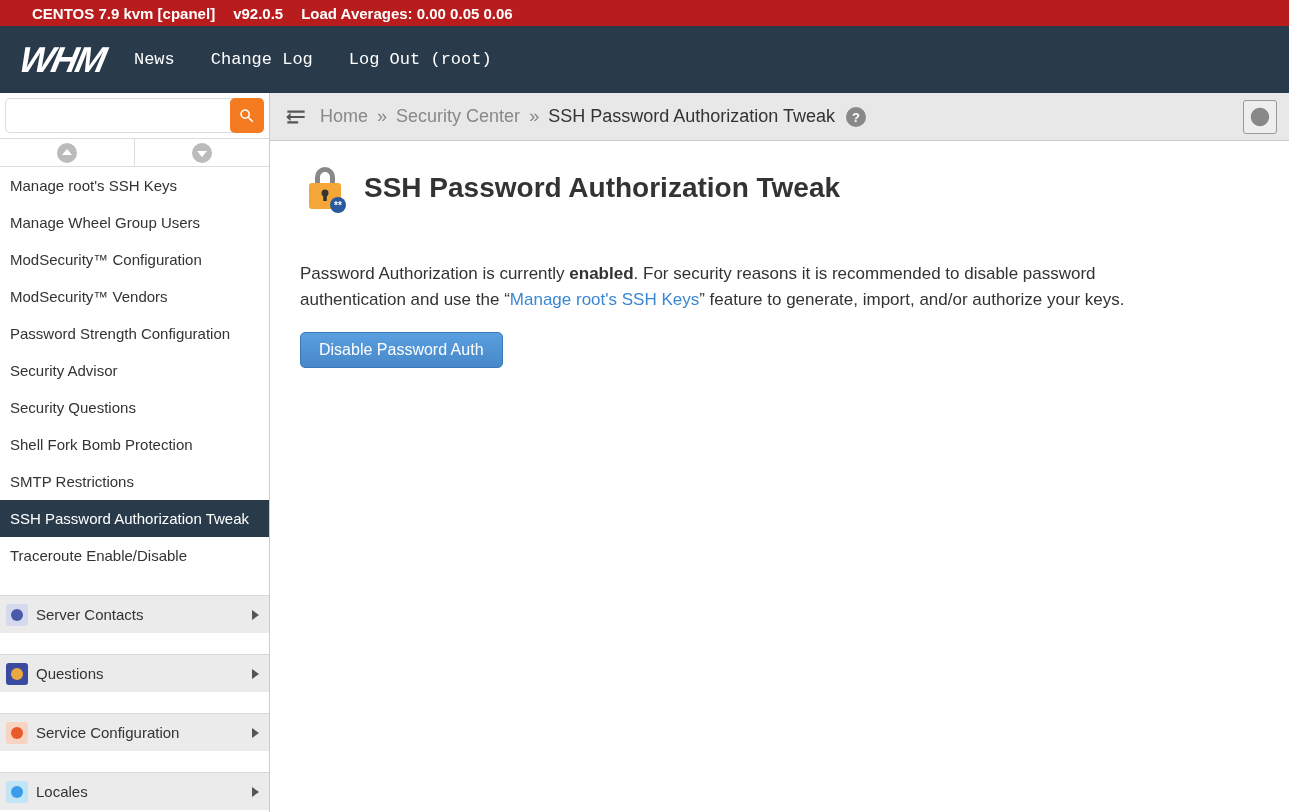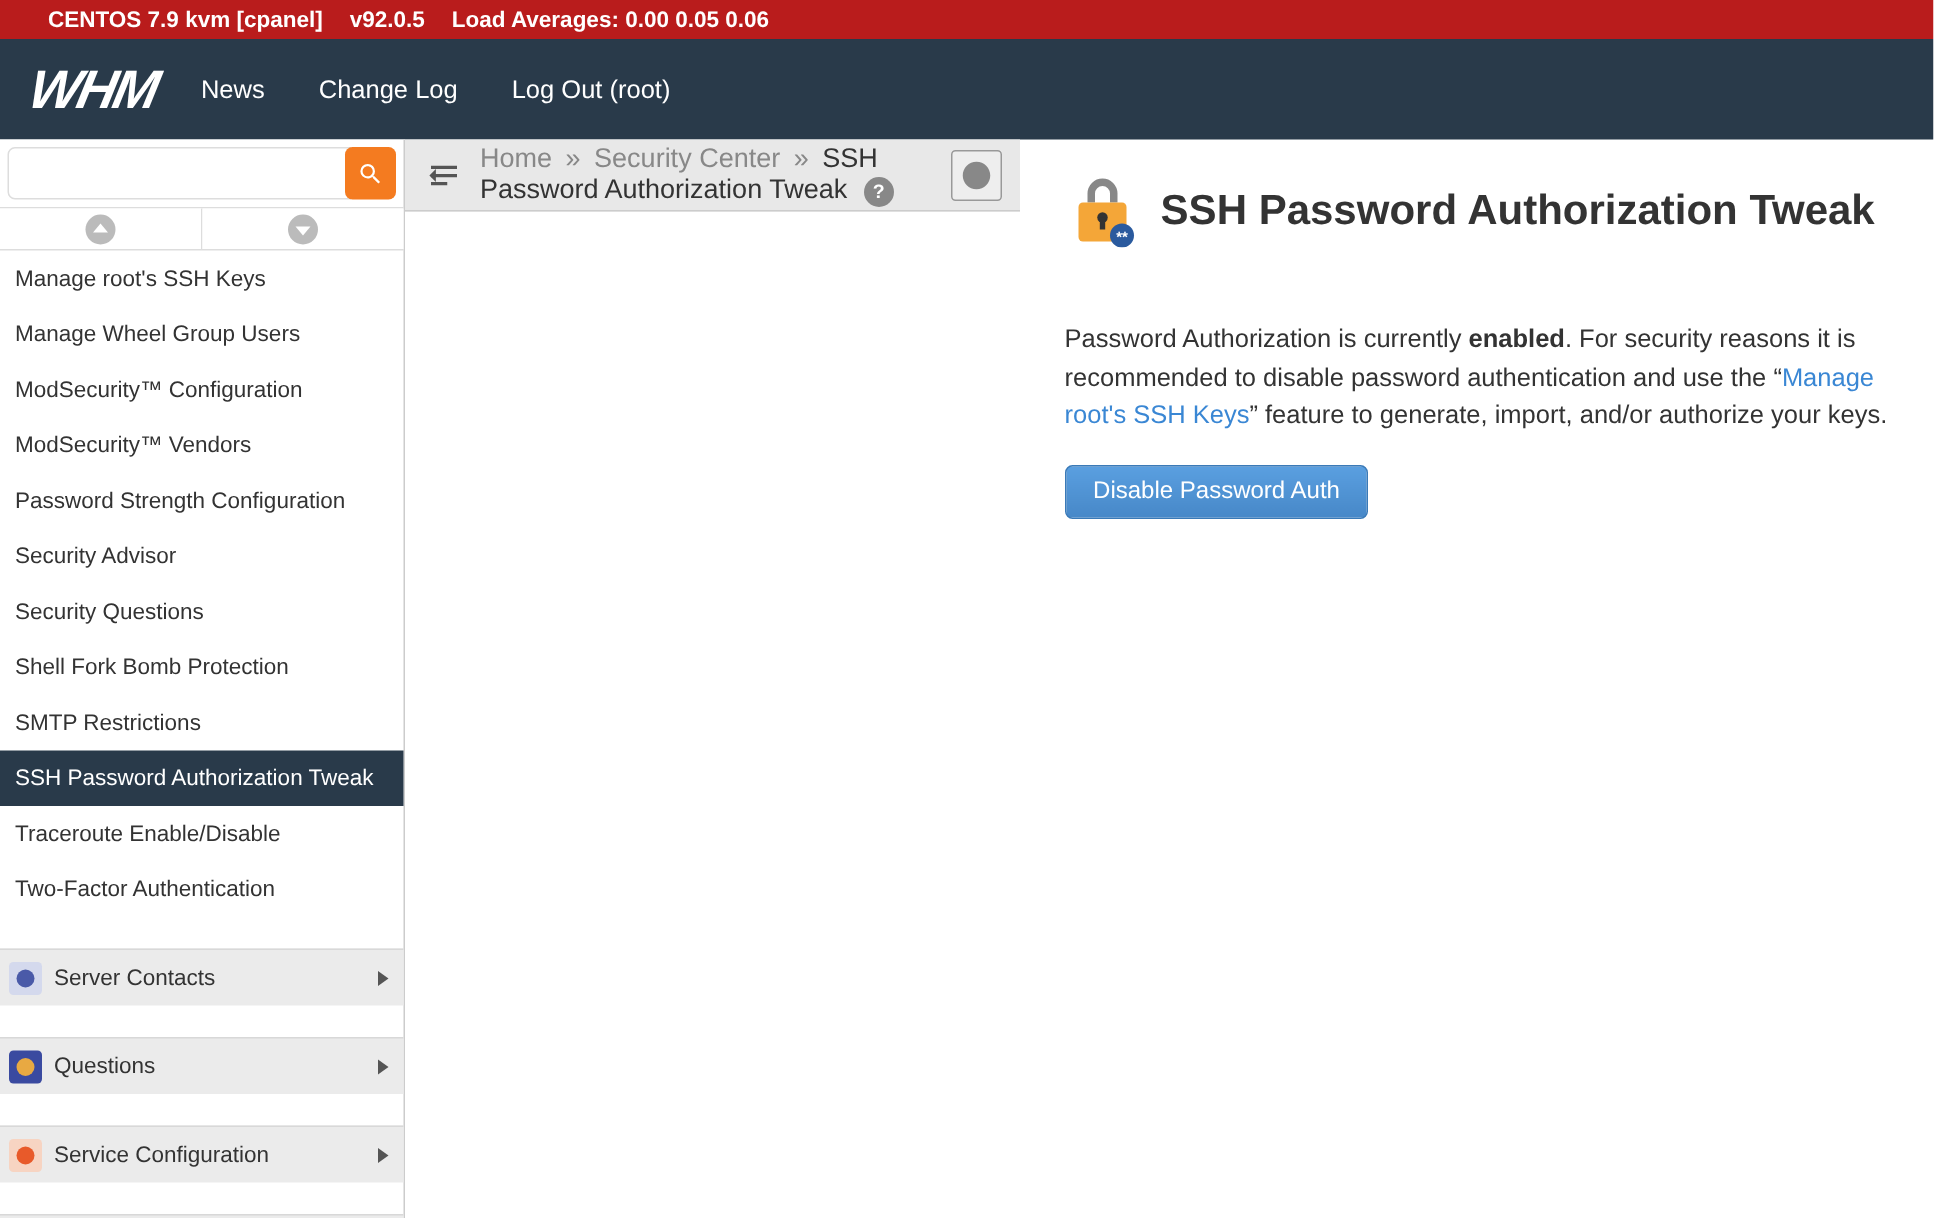--- a/index.html
+++ b/index.html
@@ -4,21 +4,21 @@
 <style>
 * { margin: 0; padding: 0; box-sizing: border-box; }
 body { font-family: -apple-system, BlinkMacSystemFont, "Segoe UI", Helvetica, Arial, sans-serif; font-size: 14px; color: #333; background: #fff; width: 1289px; height: 812px; overflow: hidden; }
 
 
 .top-bar { background: #b91c1c; color: #fff; height: 26px; display: flex; justify-content: flex-start; align-items: center; padding: 0 14px; font-size: 15px; font-weight: 600; }
 .top-bar span { margin-left: 18px; }
 
 .nav-bar { background: #293a4a; color: #fff; height: 67px; display: flex; align-items: center; padding-left: 20px; }
 .logo { font-style: italic; font-weight: 900; font-size: 36px; letter-spacing: -2px; font-family: Arial, sans-serif; transform: skewX(-12deg); margin-right: 30px; }
-.nav-link { color: #fff; font-size: 17px; margin-right: 36px; cursor: pointer; font-weight: 500; }
+.nav-link { color: #fff; font-size: 17px; margin-right: 36px; cursor: pointer; font-weight: 500; font-family: Liberation Mono, monospace; }
 
 
 .layout { display: flex; height: calc(100% - 93px); }
 
 
 .sidebar { width: 270px; border-right: 1px solid #ccc; display: flex; flex-direction: column; background: #fff; }
 .search-wrap { padding: 5px; border-bottom: 1px solid #ddd; display: flex; }
 .search-input { flex: 1; height: 35px; border: 1px solid #ddd; border-radius: 5px 0 0 5px; padding: 0 8px; font-size: 14px; outline: none; }
 .search-btn { width: 34px; height: 35px; background: #f47b20; border: none; border-radius: 5px; margin-left: -4px; display: flex; align-items: center; justify-content: center; cursor: pointer; }
 .search-btn svg { fill: #fff; }
@@ -34,21 +34,21 @@
 .side-items { flex: 1; overflow-y: auto; }
 .side-item { padding: 8px 10px; font-size: 15px; color: #333; cursor: pointer; line-height: 1.4; }
 .side-item.active { background: #293a4a; color: #fff; }
 
 .side-group { height: 38px; display: flex; align-items: center; padding: 0 10px 0 6px; background: #ebebeb; border-top: 1px solid #d8d8d8; cursor: pointer; font-size: 15px; margin-top: 21px; }
 .side-group .gicon { width: 22px; height: 22px; margin-right: 8px; border-radius: 3px; display: flex; align-items: center; justify-content: center; font-size: 14px; }
 .side-group .glabel { flex: 1; }
 .side-group .gchev { width: 0; height: 0; border-top: 5px solid transparent; border-bottom: 5px solid transparent; border-left: 7px solid #555; }
 
 
-.content { flex: 1; display: flex; }
+.content { flex: 1; display: flex; flex-direction: column; }
 .crumb-bar { height: 48px; background: #e8e8e8; border-bottom: 1px solid #ccc; display: flex; align-items: center; padding: 0 12px; }
 .crumb-menu { width: 28px; height: 28px; display: flex; align-items: center; justify-content: center; cursor: pointer; margin-right: 10px; }
 .crumb-menu svg { fill: #555; }
 .crumbs { flex: 1; font-size: 18px; color: #333; }
 .crumbs .clink { color: #888; cursor: pointer; }
 .crumbs .csep { color: #888; margin: 0 4px; }
 .crumbs .ccur { color: #333; }
 .crumb-help { width: 20px; height: 20px; border-radius: 50%; background: #888; color: #fff; display: inline-flex; align-items: center; justify-content: center; font-size: 13px; font-weight: bold; margin-left: 6px; cursor: pointer; }
 .life-ring { width: 34px; height: 34px; border: 1px solid #999; border-radius: 3px; display: flex; align-items: center; justify-content: center; cursor: pointer; background: #eee; }
 
@@ -100,21 +100,20 @@
         <div class="side-item">Manage Wheel Group Users</div>
         <div class="side-item">ModSecurity™ Configuration</div>
         <div class="side-item">ModSecurity™ Vendors</div>
         <div class="side-item">Password Strength Configuration</div>
         <div class="side-item">Security Advisor</div>
         <div class="side-item">Security Questions</div>
         <div class="side-item">Shell Fork Bomb Protection</div>
         <div class="side-item">SMTP Restrictions</div>
         <div class="side-item active">SSH Password Authorization Tweak</div>
         <div class="side-item">Traceroute Enable/Disable</div>
-        <div class="side-item">Two-Factor Authentication</div>
         <div class="side-group">
           <div class="gicon" style="background: rgb(212, 217, 237);">
             <svg width="16" height="16" viewBox="0 0 16 16">
               <circle cx="8" cy="8" r="6" fill="#4a5aa8"></circle>
             </svg>
           </div>
           <div class="glabel">Server Contacts</div>
           <div class="gchev"></div>
         </div>
         <div class="side-group">

